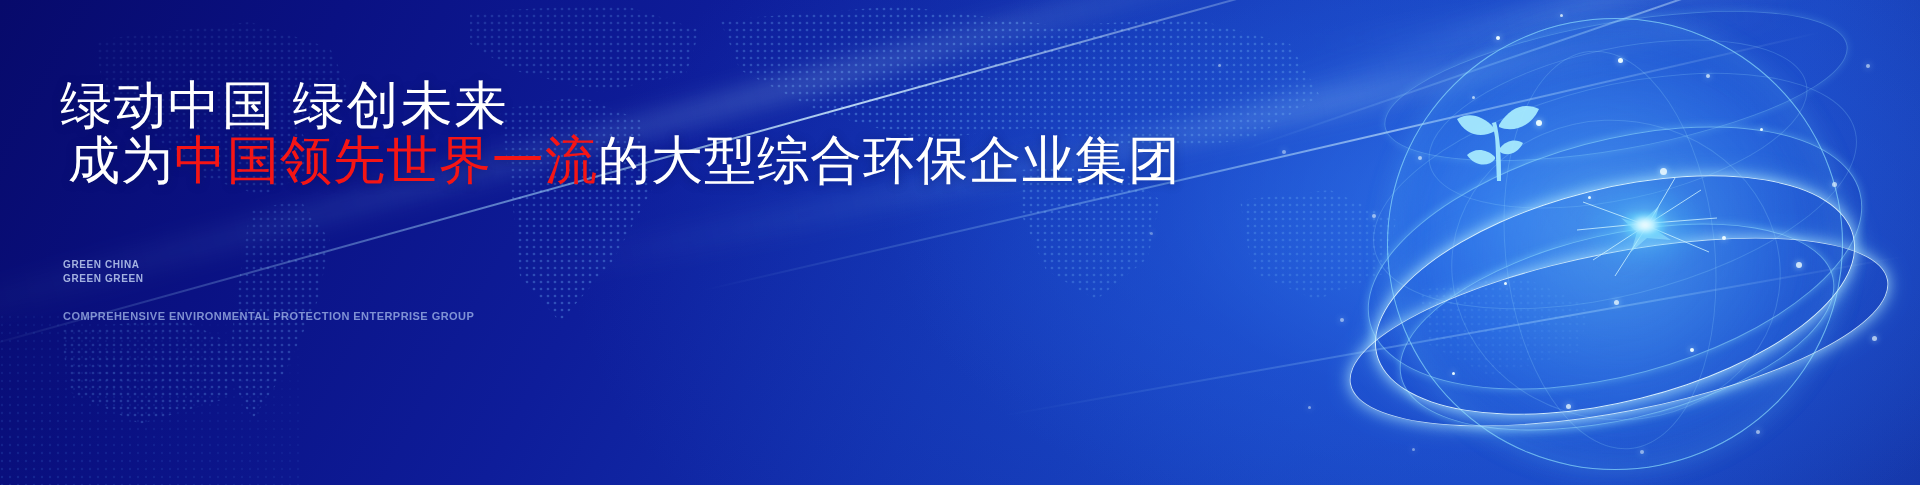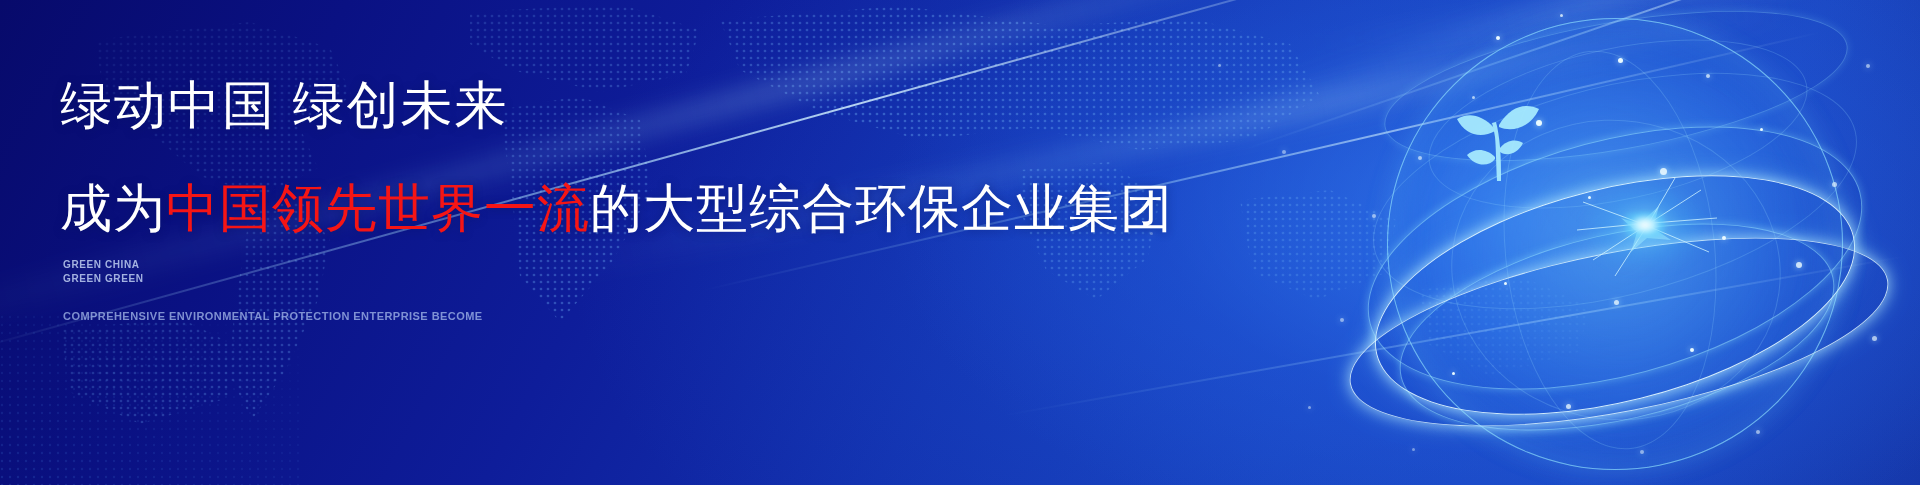--- a/index.html
+++ b/index.html
@@ -126,29 +126,28 @@
     position:absolute; left:0; top:78px;
     font-size:52px;
     line-height:1.05;
     letter-spacing:2px;
     color:#ffffff;
     font-weight:400;
     white-space:nowrap;
     text-shadow:0 1px 10px rgba(0,20,90,0.45);
   }
   .headline-2 {
-    position:absolute; left:0; top:133px;
+    position:absolute; left:8px; top:133px;
     font-size:52px;
     line-height:1.05;
     letter-spacing:1px;
     color:#ffffff;
     font-weight:400;
     white-space:nowrap;
     text-shadow:0 1px 10px rgba(0,20,90,0.45);
-    margin-top:48px;
   }
   .headline-2 .accent { color:#f51515; }
 
   .subtitle-en {
     position:absolute; left:3px; top:258px;
     font-size:10px;
     font-weight:700;
     letter-spacing:0.6px;
     line-height:13.5px;
     color:rgba(196,212,245,0.82);
@@ -315,17 +314,17 @@
     <div class="headline-2">
       <span>成为</span><span class="accent">中国领先世界一流</span><span>的大型综合环保企业集团</span>
     </div>
 
     <div class="subtitle-en">
       <div>GREEN CHINA</div>
       <div>GREEN GREEN</div>
     </div>
 
     <div class="tagline-en">
-      <div>COMPREHENSIVE ENVIRONMENTAL PROTECTION ENTERPRISE BECOME</div>
+      <div>COMPREHENSIVE ENVIRONMENTAL PROTECTION ENTERPRISE GROUP</div>
     </div>
 
   </div>
 </div>
 
 </body></html>

